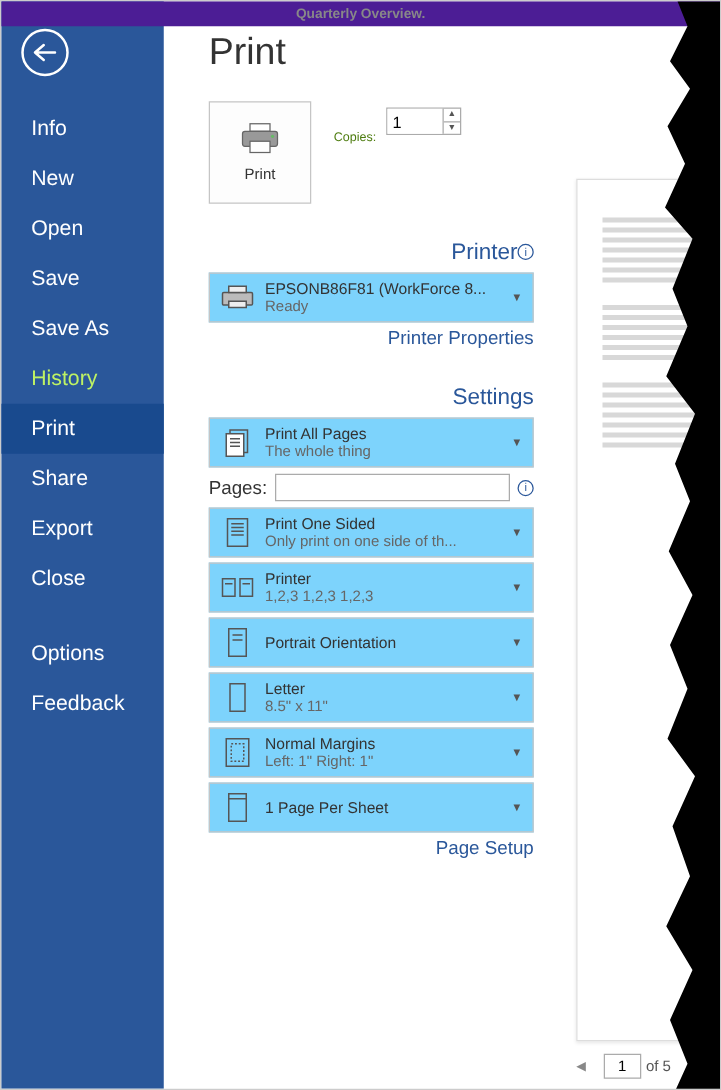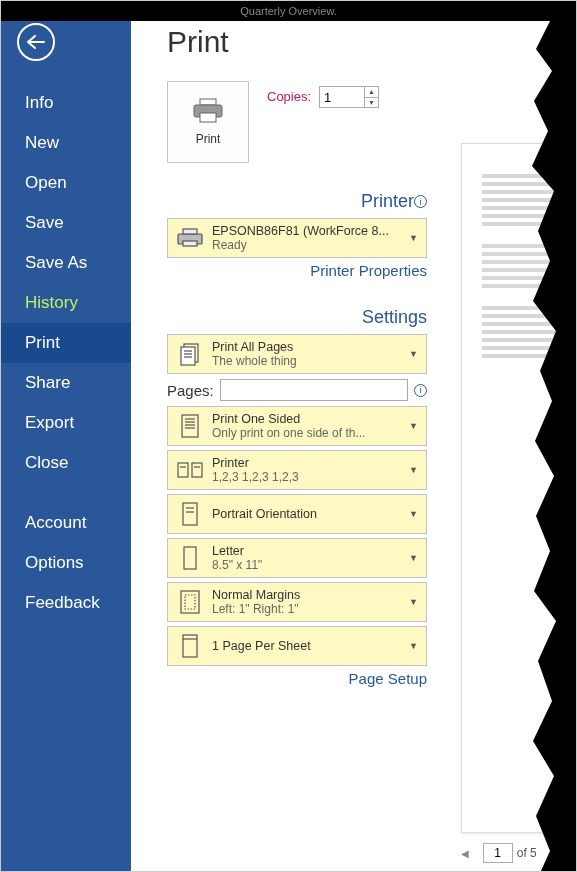--- a/index.html
+++ b/index.html
@@ -1,47 +1,47 @@
 <!DOCTYPE html>
 <html><head>
 <meta charset="utf-8">
 <style>
 * { box-sizing: border-box; margin: 0; padding: 0; font-family: "Segoe UI", Arial, sans-serif; }
 body { width: 577px; height: 872px; overflow: hidden; background: #fff; position: relative; border: 1px solid #ccc; }
 
-.titlebar { position: absolute; top: 0; left: 0; right: 0; height: 20px; text-align: center; font-size: 11px; color: #888; padding-top: 4px; background: #000000; }
+.titlebar { position: absolute; top: 0; left: 0; right: 0; height: 20px; text-align: center; font-size: 11px; color: #888; padding-top: 4px; background: #4c1d95; font-weight: bold; }
 
 .container { display: flex; width: 100%; height: 100%; padding-top: 0; }
 
 .sidebar { width: 130px; background: #2a579a; color: #fff; display: flex; flex-direction: column; padding-top: 22px; }
 .back-btn { width: 38px; height: 38px; border: 2px solid #fff; border-radius: 50%; margin: 0 0 22px 16px; display: flex; align-items: center; justify-content: center; cursor: pointer; }
 .back-btn svg { fill: #fff; }
 .side-item { padding: 10px 24px; font-size: 17px; cursor: pointer; }
 .side-item.active { background: #194a8e; }
 .side-item.disabled { color: #bef264; }
 .side-gap { height: 20px; }
 
 .main { flex: 1; padding: 24px 0 0 36px; position: relative; overflow: hidden; }
 .main-inner { width: 260px; }
 h1.page-title { font-size: 30px; font-weight: 300; color: #333; margin-bottom: 22px; }
 
 .toprow { display: flex; align-items: flex-start; margin-bottom: 16px; }
 .print-btn { width: 82px; height: 82px; border: 1px solid #c5c5c5; background: #fdfdfd; display: flex; flex-direction: column; align-items: center; justify-content: center; font-size: 12px; color: #333; cursor: pointer; margin-right: 18px; }
 .print-btn svg { margin-bottom: 8px; }
-.copies-lbl { font-size: 13px; color: #be185d; margin-right: 8px; margin-top: 8px; }
+.copies-lbl { font-size: 10px; color: #4d7c0f; margin-right: 8px; margin-top: 24px; }
 .copies-box { width: 60px; height: 22px; border: 1px solid #ababab; display: flex; margin-top: 5px; }
 .copies-box input { width: 44px; border: none; outline: none; font-size: 13px; padding: 0 4px; }
 .spin { width: 14px; display: flex; flex-direction: column; border-left: 1px solid #ababab; }
 .spin div { flex: 1; font-size: 7px; text-align: center; line-height: 10px; color: #555; cursor: pointer; }
 .spin div:first-child { border-bottom: 1px solid #ababab; }
 
 .section-title { font-size: 18px; color: #2a579a; font-weight: 400; margin-bottom: 6px; display: flex; justify-content: flex-end; align-items: center; margin-top: 28px; }
 .info-icon { width: 13px; height: 13px; border: 1px solid #2a579a; border-radius: 50%; font-size: 9px; color: #2a579a; display: inline-flex; align-items: center; justify-content: center; }
 
-.dropdown { border: 1px solid #c5c5c5; background: #fef9c3; height: 40px; display: flex; align-items: center; padding: 0 4px 0 6px; margin-bottom: 4px; cursor: pointer; }
+.dropdown { border: 1px solid #c5c5c5; background: #7dd3fc; height: 40px; display: flex; align-items: center; padding: 0 4px 0 6px; margin-bottom: 4px; cursor: pointer; }
 .dd-icon { width: 32px; height: 28px; display: flex; align-items: center; justify-content: center; margin-right: 6px; flex-shrink: 0; }
 .dd-text { flex: 1; overflow: hidden; }
 .dd-line1 { font-size: 12.5px; color: #333; white-space: nowrap; overflow: hidden; text-overflow: ellipsis; }
 .dd-line2 { font-size: 12px; color: #666; white-space: nowrap; overflow: hidden; text-overflow: ellipsis; }
 .dd-arrow { font-size: 9px; color: #555; padding: 0 4px; }
 
 .linkrow { text-align: right; font-size: 15px; color: #2a579a; margin-bottom: 10px; cursor: pointer; }
 
 .pages-row { display: flex; align-items: center; margin-bottom: 4px; height: 24px; }
 .pages-row label { font-size: 15px; color: #333; margin-right: 6px; }
@@ -78,21 +78,20 @@
     <div class="side-item"><span>New</span></div>
     <div class="side-item"><span>Open</span></div>
     <div class="side-item"><span>Save</span></div>
     <div class="side-item"><span>Save As</span></div>
     <div class="side-item disabled"><span>History</span></div>
     <div class="side-item active"><span>Print</span></div>
     <div class="side-item"><span>Share</span></div>
     <div class="side-item"><span>Export</span></div>
     <div class="side-item"><span>Close</span></div>
     <div class="side-gap"></div>
-    <div class="side-item"><span>Account</span></div>
     <div class="side-item"><span>Options</span></div>
     <div class="side-item"><span>Feedback</span></div>
   </div>
 
   <div class="main">
     <div class="main-inner">
       <h1 class="page-title">Print</h1>
 
       <div class="toprow">
         <div class="print-btn">

